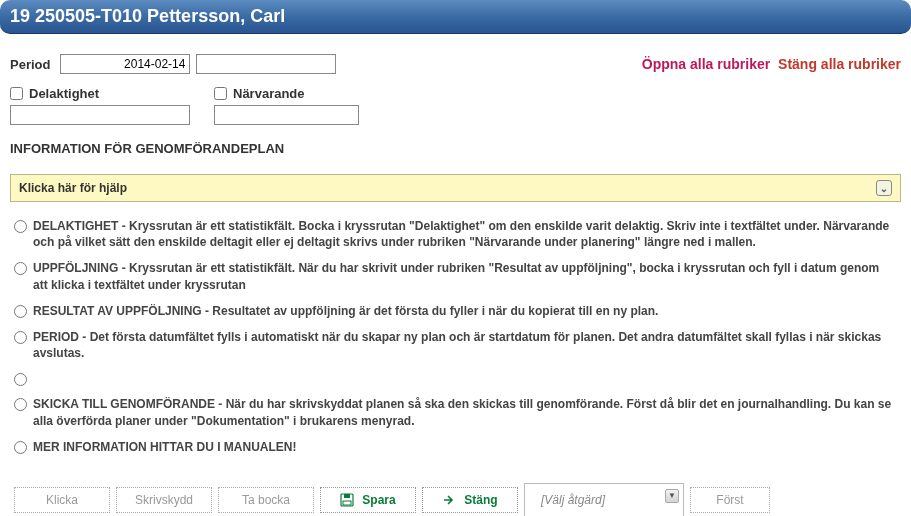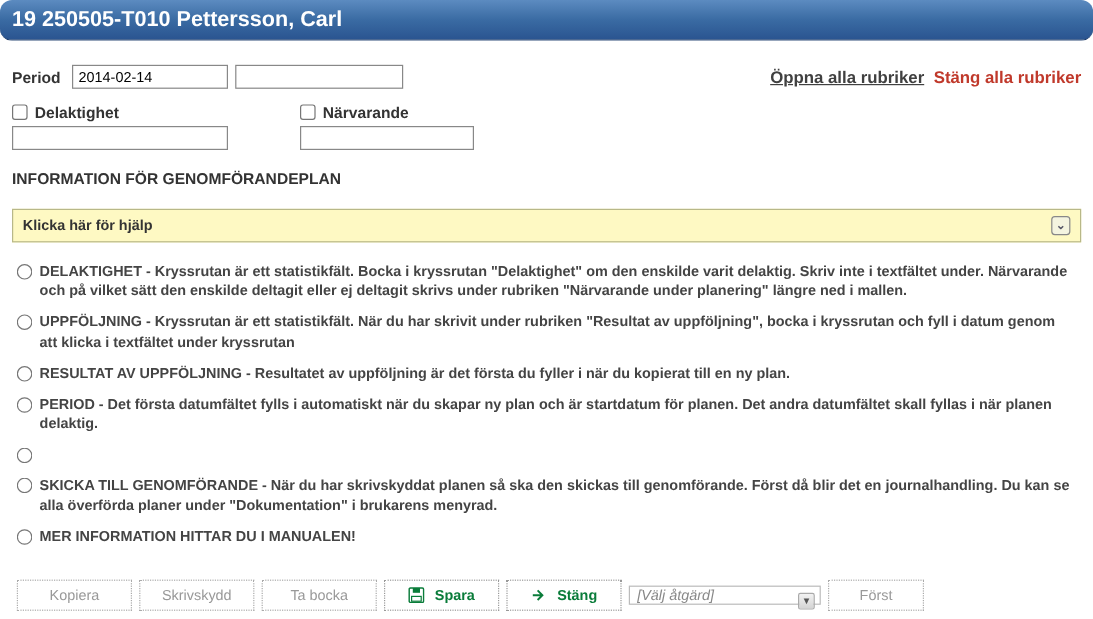--- a/index.html
+++ b/index.html
@@ -21,27 +21,28 @@
     }
     .content { padding: 10px; }
     .row1 { display: flex; align-items: center; gap: 6px; padding: 10px 0 8px 0;}
     .field-label { font-weight: bold; font-size: 13px; margin-right: 4px; }
     .text-input {
       border: 1px solid #888;
       padding: 2px 4px;
       height: 20px;
       font-size: 12px;
       font-family: inherit;
+      text-align: right;
     }
     .date-input { width: 130px; }
     .blank-input { width: 140px; }
     .links-right { margin-left: auto; font-size: 14px; font-weight: bold; }
-    .link-open { color: #404040; margin-right: 4px; cursor: pointer; text-decoration: underline; }
+    .link-open { color: #be185d; margin-right: 4px; cursor: pointer; }
     .link-close { color: #c0392b; cursor: pointer; }
-    .row2 { display: flex; align-items: flex-start; gap: 60px; padding: 4px 0 8px 0;}
+    .row2 { display: flex; align-items: flex-start; gap: 24px; padding: 4px 0 8px 0;}
     .check-col { display: flex; flex-direction: column; gap: 4px; }
     .check-row { display: flex; align-items: center; gap: 6px; }
     .check-label { font-weight: bold; font-size: 13px; }
     .w180 { width: 180px; }
     .w145 { width: 145px; }
     .instruction-title { font-weight: bold; font-size: 13px; padding: 8px 0 14px 0; }
     .help-bar {
       background: #fef9c3;
       border: 1px solid #b8b888;
       padding: 5px 8px;
@@ -90,23 +91,23 @@
       display: flex; align-items: center; justify-content: center; gap: 8px;
     }
     .btn-ico {
       width: 14px; height: 14px; display: inline-flex; align-items: center; justify-content: center;
     }
     .select-box {
       border: 1px solid #bbb;
       background: #fff;
       color: #888;
       font-style: italic;
-      padding: 3px 20px 3px 6px;
+      padding: 3px 20px 3px 16px;
       width: 160px;
-      height: 16px;
+      height: 34px;
       font-family: inherit;
       font-size: 12px;
       position: relative;
       display: flex; align-items: center;
     }
     .select-caret {
       position: absolute; right: 4px; top: 5px;
       width: 14px; height: 14px;
       background: linear-gradient(#f2f2f2,#d4d4d4);
       border: 1px solid #aaa;
@@ -167,37 +168,37 @@
     <div class="radio-item">
       <input type="radio" name="inst" style="">
       <div class="radio-text">UPPFÖLJNING - Kryssrutan är ett statistikfält. När du har skrivit under rubriken "Resultat av uppföljning", bocka i kryssrutan och fyll i datum genom att klicka i textfältet under kryssrutan</div>
     </div>
     <div class="radio-item">
       <input type="radio" name="inst" style="">
       <div class="radio-text">RESULTAT AV UPPFÖLJNING - Resultatet av uppföljning är det första du fyller i när du kopierat till en ny plan.</div>
     </div>
     <div class="radio-item">
       <input type="radio" name="inst" style="">
-      <div class="radio-text">PERIOD - Det första datumfältet fylls i automatiskt när du skapar ny plan och är startdatum för planen. Det andra datumfältet skall fyllas i när planen delaktig.</div>
+      <div class="radio-text">PERIOD - Det första datumfältet fylls i automatiskt när du skapar ny plan och är startdatum för planen. Det andra datumfältet skall fyllas i när skickas avslutas.</div>
     </div>
     <div class="radio-item">
       <input type="radio" name="inst" style="">
     </div>
     <div class="radio-item">
       <input type="radio" name="inst" style="">
       <div class="radio-text">SKICKA TILL GENOMFÖRANDE - När du har skrivskyddat planen så ska den skickas till genomförande. Först då blir det en journalhandling. Du kan se alla överförda planer under "Dokumentation" i brukarens menyrad.</div>
     </div>
     <div class="radio-item">
       <input type="radio" name="inst" style="">
       <div class="radio-text">MER INFORMATION HITTAR DU I MANUALEN!</div>
     </div>
   </div>
 
   <div class="button-row">
-    <button class="btn btn-wide">Kopiera</button>
+    <button class="btn btn-wide">Klicka</button>
     <button class="btn btn-wide">Skrivskydd</button>
     <button class="btn btn-wide">Ta bocka</button>
     <button class="btn btn-wide btn-active">
       <span class="btn-ico">
         <svg width="14" height="14" viewBox="0 0 14 14">
             <rect x="1" y="1" width="12" height="12" rx="1" fill="none" stroke="#0a7c3a" stroke-width="1.2"></rect>
             <rect x="4" y="1" width="6" height="4" fill="#0a7c3a"></rect>
             <rect x="3" y="8" width="8" height="4" fill="none" stroke="#0a7c3a" stroke-width="1"></rect>
           </svg>
       </span>

